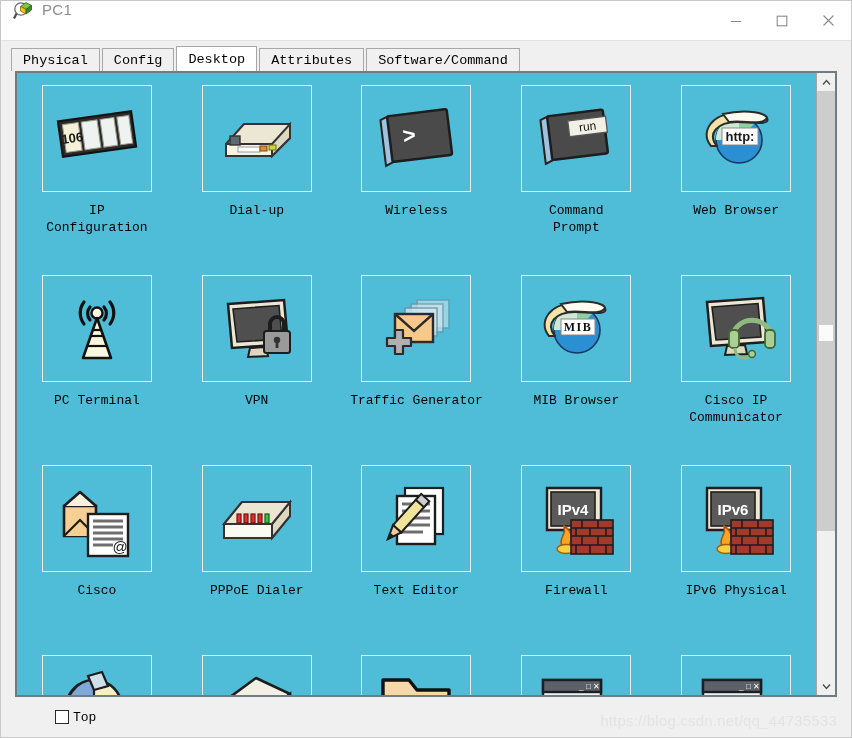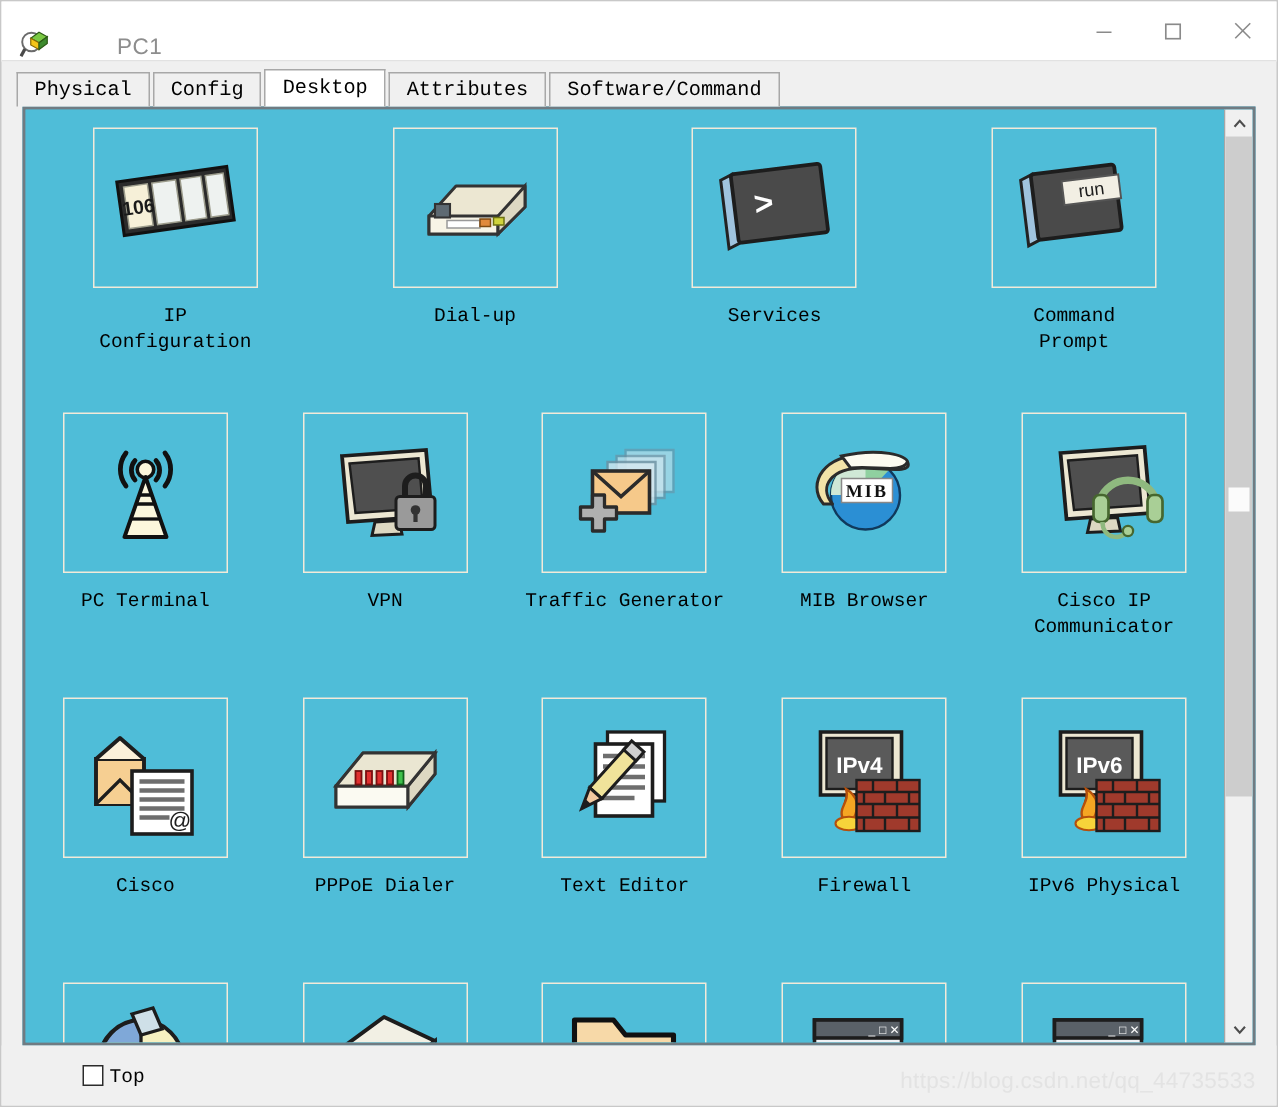--- a/index.html
+++ b/index.html
@@ -14,23 +14,22 @@
     position: relative;
     width: 852px; height: 738px;
     background: #f0f0f0;
     border: 1px solid #c8c8c8;
     display: flex; flex-direction: column;
   }
   
   #titlebar {
     height: 40px; min-height: 40px;
     background: #ffffff;
-    display: flex; align-items: flex-end;
+    display: flex; align-items: flex-start;
     border-bottom: 1px solid #e2e2e2;
-    gap: 36px;
   }
   #app-icon {
     width: 20px; height: 20px;
     margin-left: 12px; margin-right: 9px;
     position: relative; flex: none;
   }
   #title-text {
     font-size: 15px; color: #8d8d8d;
     letter-spacing: .3px;
   }
@@ -249,35 +248,49 @@
         <div class="icon-cell">
           <div class="icon-box">
             <svg class="glyph" viewBox="0 0 86 86">
               <g transform="rotate(-7 43 43)">
                 <path d="M10 20 L18 17 L18 63 L10 66 Z" fill="#9fc3de" stroke="#222" stroke-width="2"></path>
                 <rect x="17" y="17" width="60" height="46" rx="2" fill="#4a4a4a" stroke="#1d1d1d" stroke-width="2.5"></rect>
                 <text x="30" y="46" font-family="'Liberation Mono',monospace" font-size="22" font-weight="bold" fill="#ffffff">&gt;</text>
               </g>
             </svg>
           </div>
-          <div class="icon-label">Services</div>
+          <div class="icon-label">Wireless</div>
         </div>
         <div class="icon-cell">
           <div class="icon-box">
             <svg class="glyph" viewBox="0 0 86 86">
               <g transform="rotate(-7 43 43)">
                 <path d="M10 20 L18 17 L18 61 L10 64 Z" fill="#9fc3de" stroke="#222" stroke-width="2"></path>
                 <rect x="17" y="17" width="56" height="44" rx="2" fill="#4a4a4a" stroke="#1d1d1d" stroke-width="2.5"></rect>
                 <rect x="37" y="24" width="38" height="16" fill="#f2efe4" stroke="#555" stroke-width="1.3"></rect>
                 <text x="56" y="36" font-family="'Liberation Sans',sans-serif" font-size="12" fill="#1a1a1a" text-anchor="middle">run</text>
               </g>
             </svg>
           </div>
           <div class="icon-label">Command
 Prompt</div>
+        </div>
+        <div class="icon-cell">
+          <div class="icon-box">
+            <svg class="glyph" viewBox="0 0 86 86">
+              <circle cx="46" cy="44" r="23" fill="#2b8fd4" stroke="#10395c" stroke-width="1.6"></circle>
+              <path d="M23 44 A23 23 0 0 1 62 27 L46 44 Z" fill="#8fd0a0"></path>
+              <path d="M23 44 A23 23 0 0 1 46 21 L46 44 Z" fill="#cfe8d6"></path>
+              <path d="M18 50 C6 36 20 16 44 18 C64 20 72 26 74 22 C78 30 58 26 44 26 C24 26 14 38 24 50 Z" fill="#f2e3a8" stroke="#2b2b2b" stroke-width="2" stroke-linejoin="round"></path>
+              <path d="M30 18 C56 12 74 18 74 22 C70 30 52 24 36 26 Z" fill="#fdfbf0" stroke="#2b2b2b" stroke-width="2"></path>
+              <rect x="29" y="32" width="36" height="17" fill="#ffffff" stroke="#888" stroke-width="1"></rect>
+              <text x="47" y="45" font-family="'Liberation Sans',sans-serif" font-size="13" font-weight="bold" fill="#1a1a1a" text-anchor="middle">http:</text>
+            </svg>
+          </div>
+          <div class="icon-label">Web Browser</div>
         </div>
       </div>
 
       <div class="icon-row">
         <div class="icon-cell">
           <div class="icon-box">
             <svg class="glyph" viewBox="0 0 86 86">
               <g fill="none" stroke="#111" stroke-width="3.2" stroke-linecap="round">
                 <path d="M30 16 A18 18 0 0 0 30 38"></path>
                   <path d="M56 16 A18 18 0 0 1 56 38"></path>

